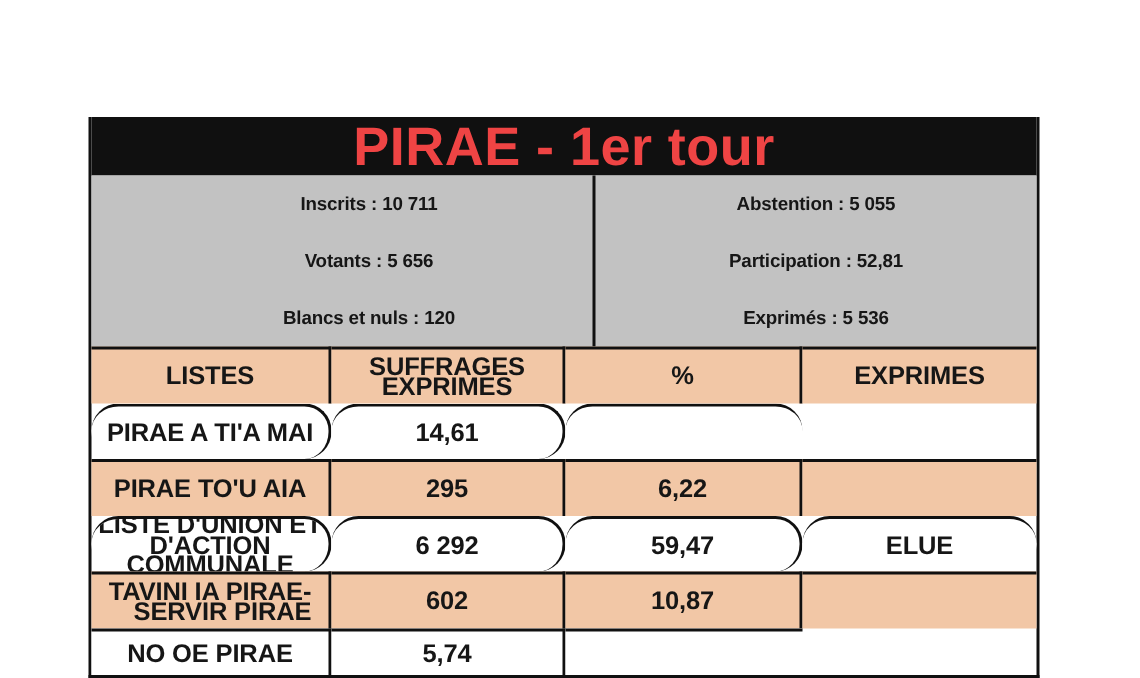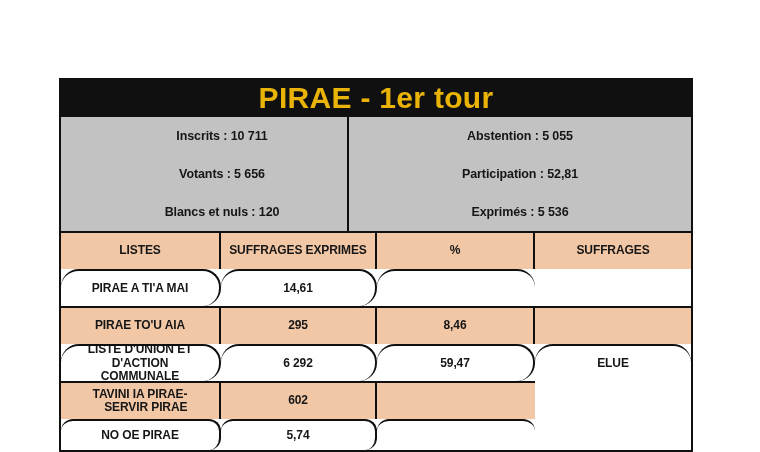--- a/index.html
+++ b/index.html
@@ -26,38 +26,38 @@
   }
   
   .title-bar {
     height: 39px;
     background: #101010;
     display: flex;
     align-items: center;
     justify-content: center;
   }
   .title-bar span {
-    color: #eab308;
-    font-size: 30px;
+    color: #ef4444;
+    font-size: 36px;
     font-weight: 700;
     letter-spacing: 0.3px;
     white-space: nowrap;
   }
   
   .stats {
     height: 114px;
     background: #c2c2c2;
     display: flex;
   }
   .stats-col {
     display: flex;
     flex-direction: column;
     box-sizing: border-box;
   }
-  .stats-col-left  { width: 288px; border-right: 2px solid #101010; padding-left: 36px; }
+  .stats-col-left  { width: 336px; border-right: 2px solid #101010; padding-left: 36px; }
   .stats-col-right { flex: 1; }
   .stat {
     flex: 1;
     display: flex;
     align-items: center;
     justify-content: center;
     font-size: 12.5px;
     font-weight: 700;
     letter-spacing: -0.1px;
   }
@@ -66,35 +66,35 @@
     display: grid;
     grid-template-columns: 160px 156px 158px 156px;
   }
   .td, .th {
     box-sizing: border-box;
     border-top: 2px solid #101010;
     display: flex;
     align-items: center;
     justify-content: center;
     text-align: center;
-    font-size: 12px;
+    font-size: 17px;
     font-weight: 700;
     letter-spacing: -0.1px;
     line-height: 13.5px;
     padding: 0 2px;
     white-space: pre-line;
     overflow: hidden;
   }
   .td:not(:last-child), .th:not(:last-child) { border-right: 2px solid #101010; }
   .thead .th { background: #f2c7a6; height: 38px; }
   .row-white .td { background: #ffffff; }
   .row-peach .td { background: #f2c7a6; text-align: right; }
   .h37 .td { height: 37px; border-radius: 18px; }
   .h38 .td { height: 38px; }
-  .h31 .td { height: 31px; border-radius: 12px; }
+  .h31 .td { height: 31px; }
 </style>
 </head>
 <body>
 
 <div class="card">
 
   <div class="title-bar">
     <span>PIRAE - 1er tour</span>
   </div>
 
@@ -110,48 +110,49 @@
       <div class="stat">Exprimés : 5 536</div>
     </div>
   </div>
 
   <div class="results-table">
 
     <div class="tr thead">
       <div class="th">LISTES</div>
       <div class="th">SUFFRAGES EXPRIMES</div>
       <div class="th">%</div>
-      <div class="th">SUFFRAGES</div>
+      <div class="th">EXPRIMES</div>
     </div>
 
     <div class="tr row-white h37">
       <div class="td">PIRAE A TI'A MAI</div>
       <div class="td">14,61</div>
       <div class="td"></div>
     </div>
 
     <div class="tr row-peach h38">
       <div class="td">PIRAE TO'U AIA</div>
       <div class="td">295</div>
-      <div class="td">8,46</div>
+      <div class="td">6,22</div>
       <div class="td"></div>
     </div>
 
     <div class="tr row-white h37">
       <div class="td">LISTE D'UNION ET D'ACTION
 COMMUNALE</div>
       <div class="td">6 292</div>
       <div class="td">59,47</div>
       <div class="td">ELUE</div>
     </div>
 
     <div class="tr row-peach h38">
       <div class="td">TAVINI IA PIRAE-
 SERVIR PIRAE</div>
       <div class="td">602</div>
+      <div class="td">10,87</div>
       <div class="td"></div>
     </div>
 
     <div class="tr row-white h31">
       <div class="td">NO OE PIRAE</div>
       <div class="td">5,74</div>
       <div class="td"></div>
     </div>
 
   </div>

